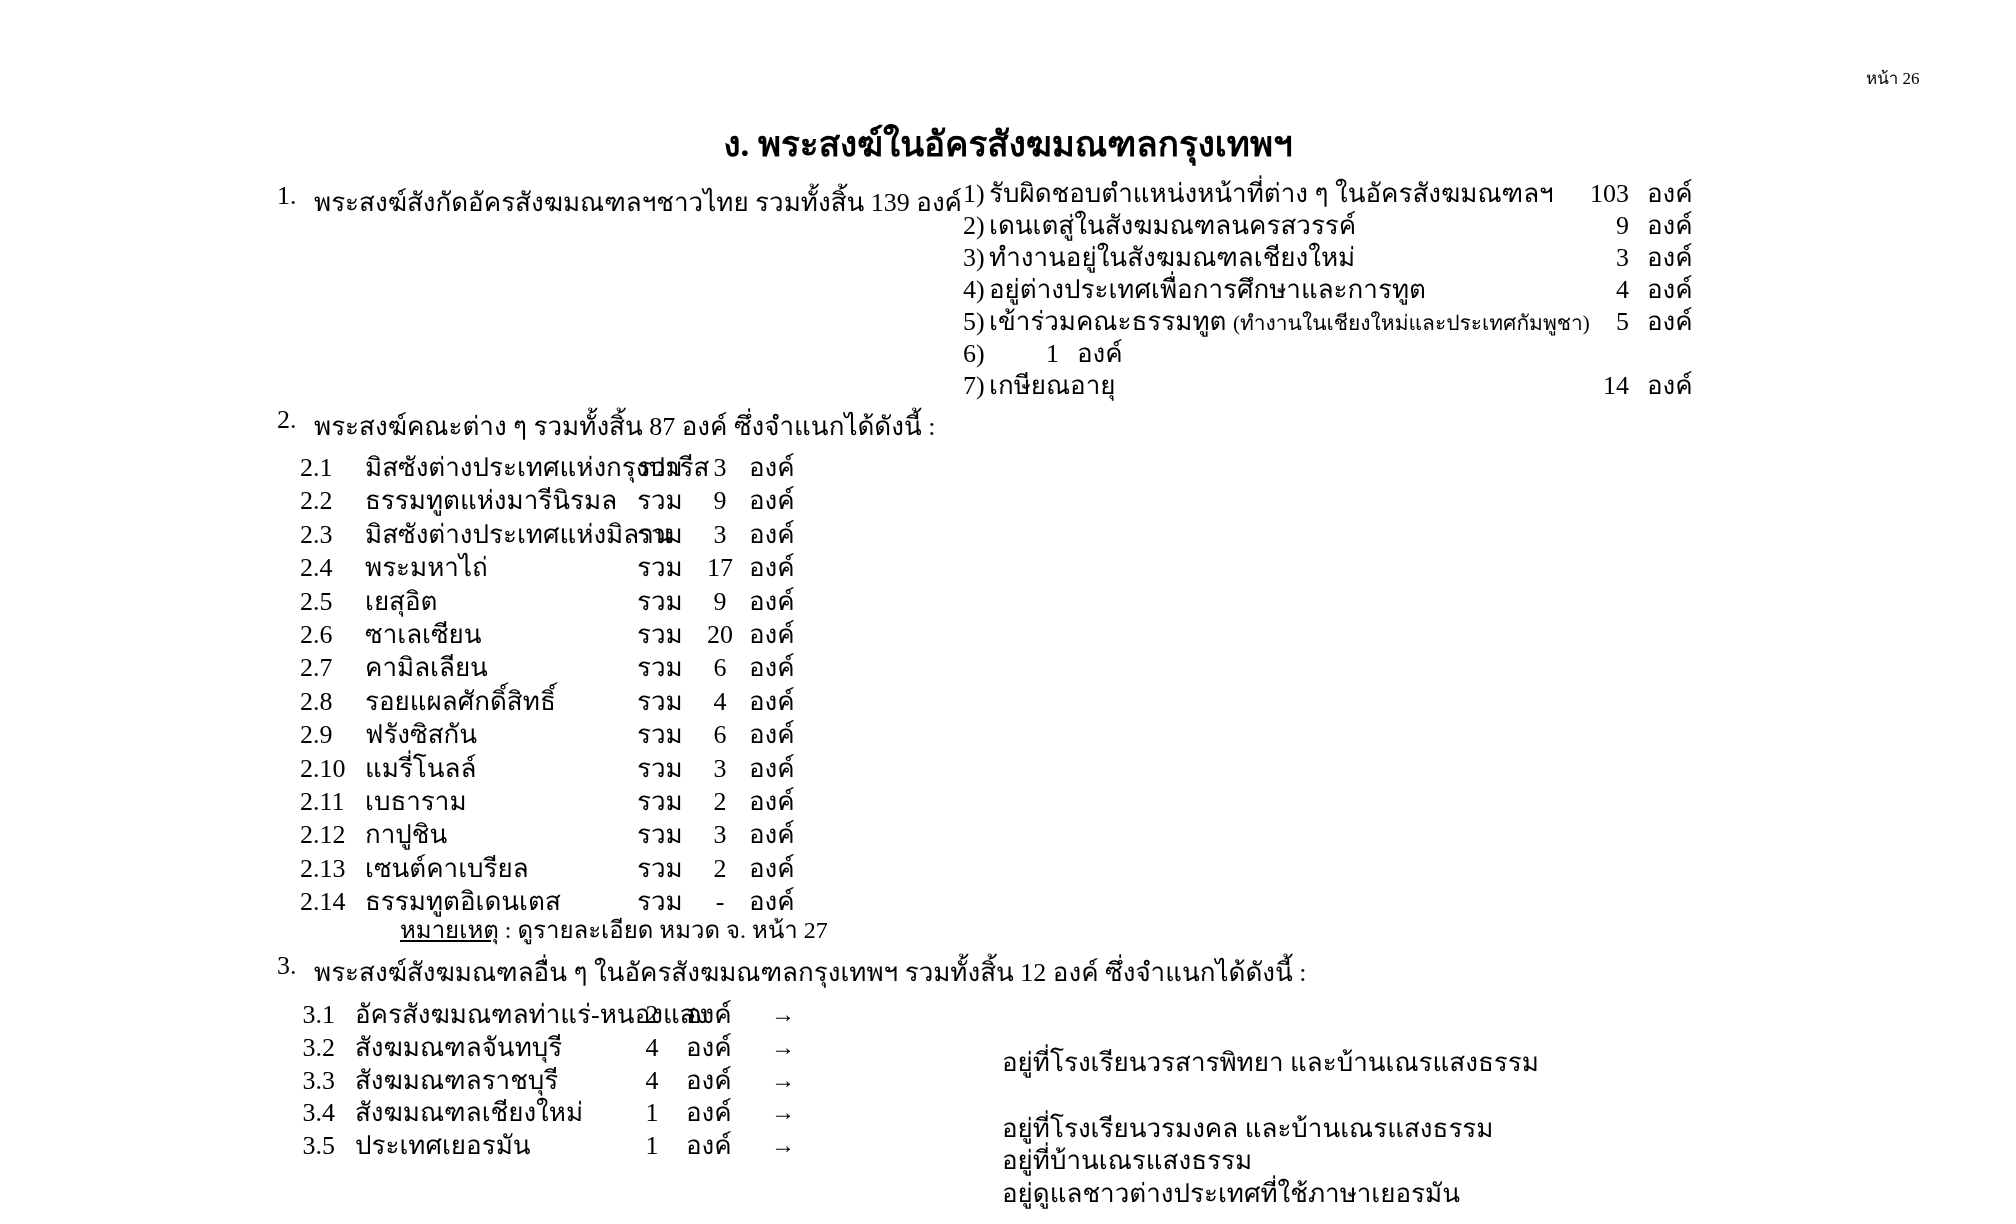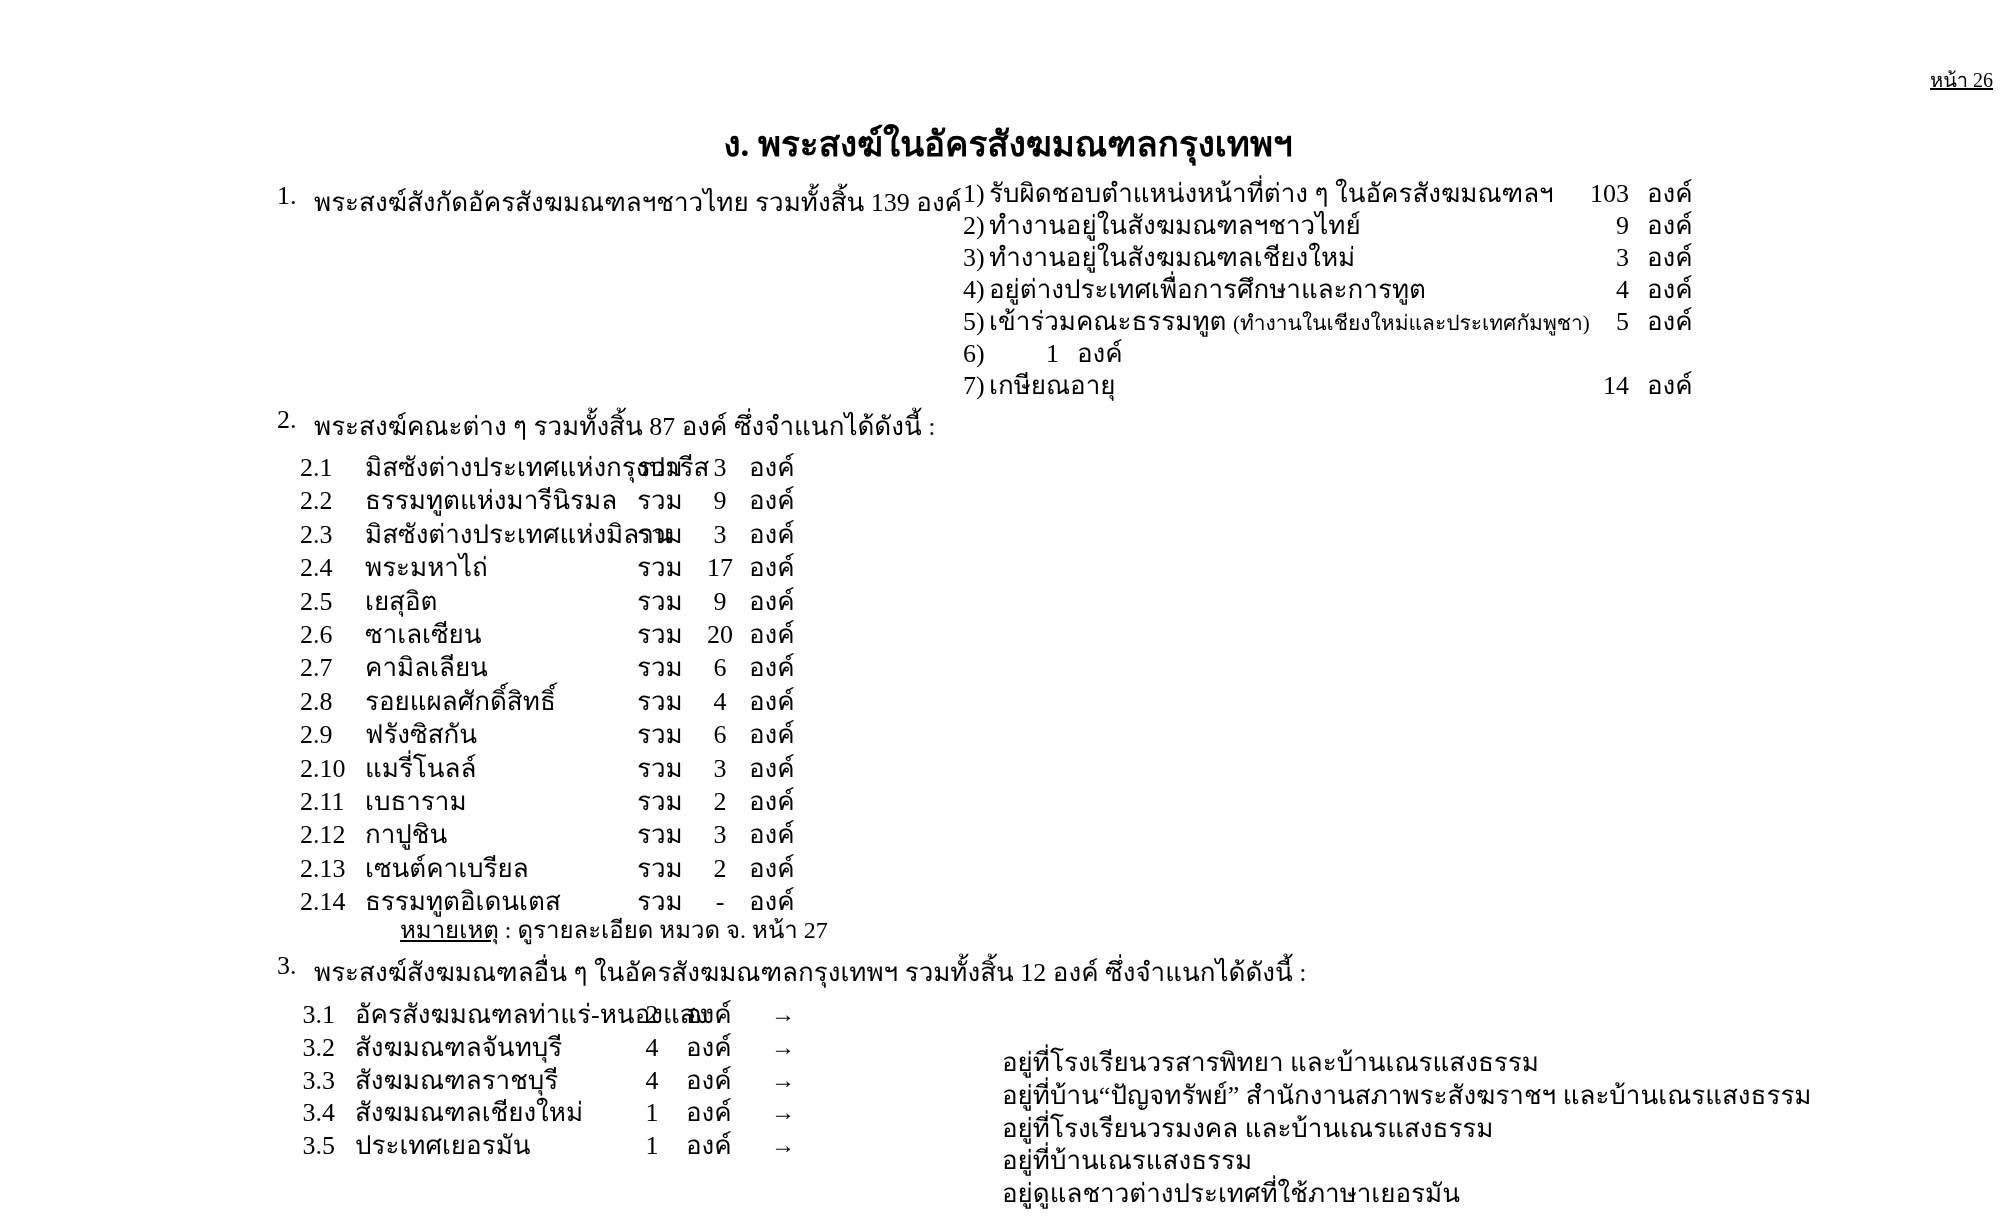--- a/index.html
+++ b/index.html
@@ -3,22 +3,22 @@
 <meta charset="utf-8">
 <style>
   * { margin:0; padding:0; box-sizing:border-box; }
   html,body { background:#ffffff; }
   .page {
     position:relative; width:2016px; height:1224px; background:#ffffff;
     color:#000; font-family:"Liberation Serif","DejaVu Serif",serif;
     overflow:hidden;
   }
   .page-number {
-    position:absolute; top:64px; left:1930px; font-size:20px;
-    text-decoration:underline; white-space:nowrap;
+    position:absolute; top:64px; left:1866px; font-size:17px;
+    white-space:nowrap;
   }
   .doc-title {
     position:absolute; top:116px; left:0; width:2016px; text-align:center;
     font-size:35px; font-weight:bold; white-space:nowrap;
   }
   .heading { position:absolute; font-size:26px; white-space:nowrap; display:flex; }
   .heading .h-num { width:37px; flex:0 0 auto; }
   #sec1-heading { top:181px; left:277px; }
   #sec2-heading { top:405px; left:277px; }
   #sec3-heading { top:951px; left:277px; }
@@ -70,21 +70,21 @@
 
   <div class="detail-list">
       <div class="d-row">
       <span class="d-num">1)</span>
       <span class="d-label"><span>รับผิดชอบตำแหน่งหน้าที่ต่าง ๆ ในอัครสังฆมณฑลฯ</span><span class="paren-note"></span></span>
       <span class="d-count">103</span>
       <span class="d-unit">องค์</span>
     </div>
       <div class="d-row">
       <span class="d-num">2)</span>
-      <span class="d-label"><span>ทำงานอยู่ในสังฆมณฑลฯชาวไทย์</span><span class="paren-note"></span></span>
+      <span class="d-label"><span>เดนเตสู่ในสังฆมณฑลนครสวรรค์</span><span class="paren-note"></span></span>
       <span class="d-count">9</span>
       <span class="d-unit">องค์</span>
     </div>
       <div class="d-row">
       <span class="d-num">3)</span>
       <span class="d-label"><span>ทำงานอยู่ในสังฆมณฑลเชียงใหม่</span><span class="paren-note"></span></span>
       <span class="d-count">3</span>
       <span class="d-unit">องค์</span>
     </div>
       <div class="d-row">
@@ -235,21 +235,20 @@
       <span class="c-unit">องค์</span>
       <span class="c-arrow">→</span>
       <span class="c-desc">อยู่ที่โรงเรียนวรสารพิทยา และบ้านเณรแสงธรรม</span>
     </div>
       <div class="c-row">
       <span class="c-num">3.2</span>
       <span class="c-name">สังฆมณฑลจันทบุรี</span>
       <span class="c-count">4</span>
       <span class="c-unit">องค์</span>
       <span class="c-arrow">→</span>
-      <span class="c-desc">อยู่ที่บ้าน“ปัญจทรัพย์” สำนักงานสภาพระสังฆราชฯ และบ้านเณรแสงธรรม</span>
     </div>
       <div class="c-row">
       <span class="c-num">3.3</span>
       <span class="c-name">สังฆมณฑลราชบุรี</span>
       <span class="c-count">4</span>
       <span class="c-unit">องค์</span>
       <span class="c-arrow">→</span>
       <span class="c-desc">อยู่ที่โรงเรียนวรมงคล และบ้านเณรแสงธรรม</span>
     </div>
       <div class="c-row">

